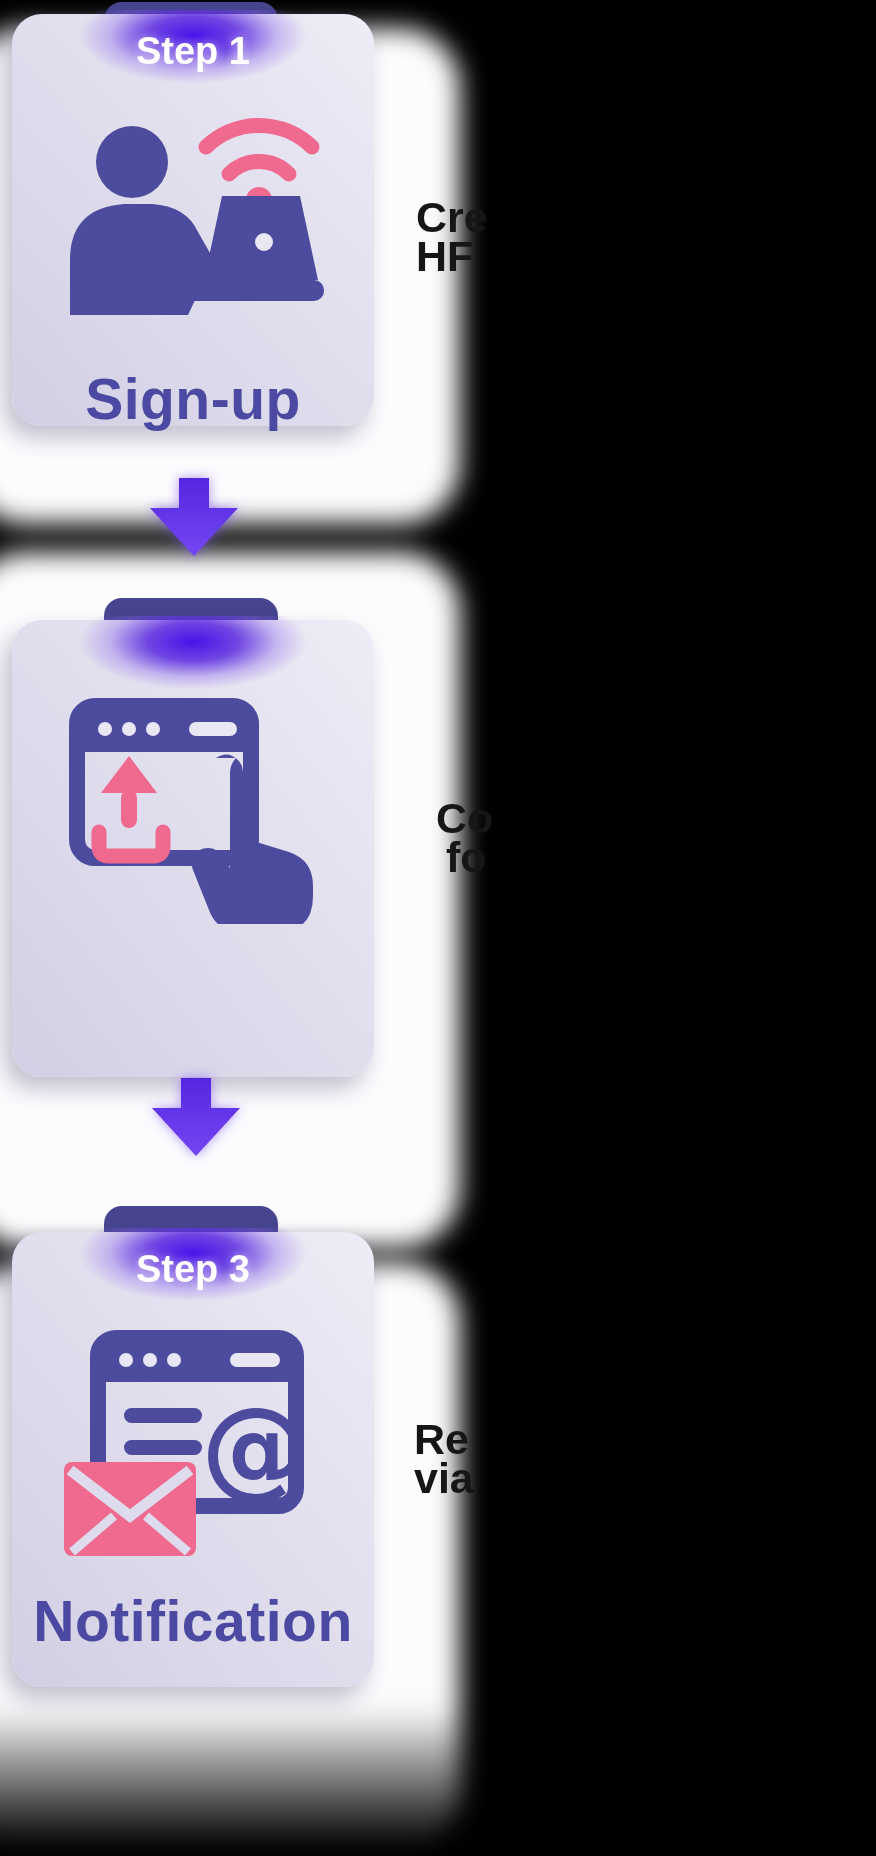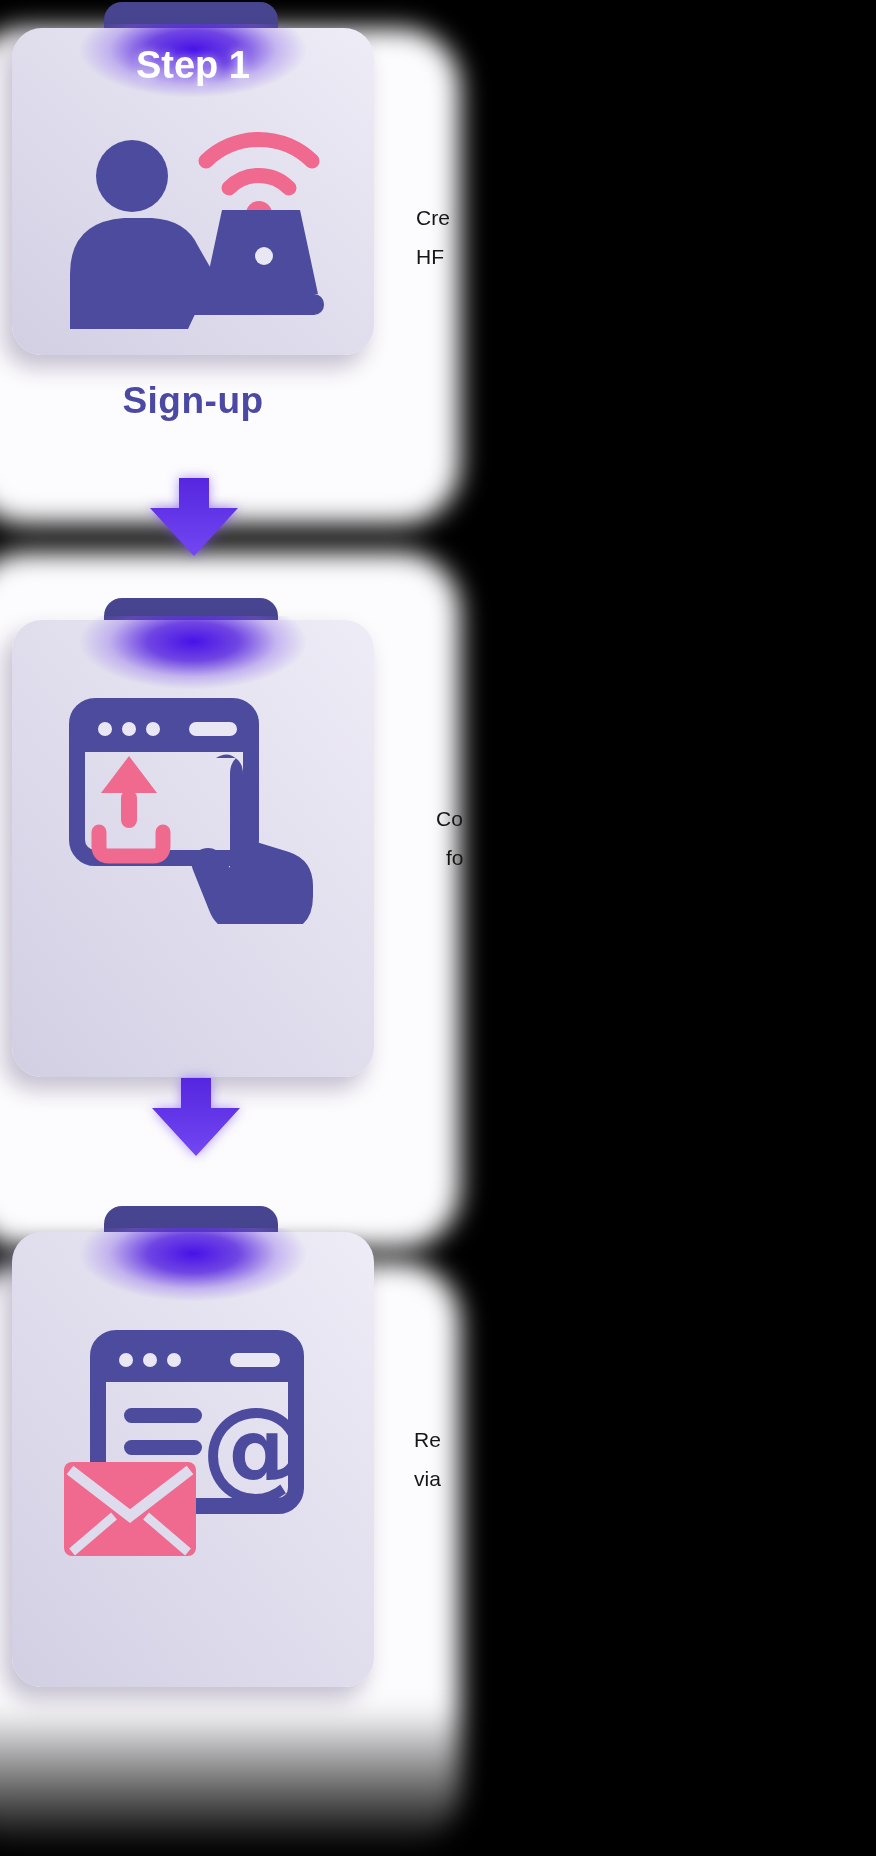--- a/index.html
+++ b/index.html
@@ -31,46 +31,46 @@
       rgba(130,90,235,.35) 55%, rgba(130,90,235,0) 75%);
   }
   .badge{
     position:absolute;left:0;top:16px;width:100%;text-align:center;
     color:var(--badge_text);font-size:38px;font-weight:bold;
     text-shadow:0 0 10px rgba(255,255,255,.55);z-index:6;
   }
   .icon-wrap{position:absolute;left:50%;transform:translateX(-50%);z-index:5;}
   .title{
     position:absolute;left:0;width:100%;text-align:center;z-index:6;
-    color:var(--title_indigo);font-weight:bold;font-size:37px;letter-spacing:.5px;
+    color:var(--title_indigo);font-weight:bold;font-size:57px;letter-spacing:.5px;
   }
   .arrow{position:absolute;z-index:5;filter:drop-shadow(0 0 6px rgba(120,80,245,.6));}
   .desc{
     position:absolute;z-index:7;color:var(--description_text);
-    font-size:21px;line-height:39px;white-space:nowrap;
+    font-size:43px;line-height:39px;white-space:nowrap;font-weight:bold;
   }
   .f-ind{fill:var(--icon_indigo);}
   .f-pink{fill:var(--icon_pink);}
   .f-light{fill:var(--icon_light);}
   .s-pink{stroke:var(--icon_pink);stroke-width:15;fill:none;stroke-linecap:round;}
   .s-ind{stroke:var(--icon_indigo);fill:none;}
   .s-gap{stroke:var(--envelope_gap);fill:none;}
 </style>
 </head>
 <body>
 
 <div class="panel" style="top:28px;height:496px;"></div>
 <div class="panel" style="top:552px;height:696px;"></div>
 <div class="panel fadeout" style="top:1262px;height:586px;"></div>
 
 <div class="tab" style="top:2px;"></div>
 <div class="tab" style="top:598px;"></div>
 <div class="tab" style="top:1206px;"></div>
 
-<div class="card" style="top:28px;height:327px;">
+<div class="card" style="top:14px;height:412px;">
   <div class="glow"></div>
   <div class="badge">Step 1</div>
   <div class="icon-wrap" style="top:96px;">
     <svg width="262" height="206" viewBox="0 0 262 206">
       <path class="s-pink" d="M144 37 A76 76 0 0 1 250 37"></path>
       <path class="s-pink" d="M167 64 A42 42 0 0 1 227 64"></path>
       <circle class="f-pink" cx="197" cy="90" r="13"></circle>
       <circle class="f-ind" cx="70" cy="52" r="36"></circle>
       <path class="f-ind" d="M8 205 V150 Q8 98 62 94 H90 Q124 96 136 122 L152 150 L126 205 Z"></path>
       <polygon class="f-ind" points="160,86 238,86 256,170 142,170"></polygon>
@@ -94,38 +94,40 @@
       <polygon class="f-pink" points="62,58 34,95 90,95"></polygon>
       <rect class="f-pink" x="54" y="92" width="16" height="38" rx="8"></rect>
       <path class="s-pink" d="M32 134 v14 q0 10 10 10 h44 q10 0 10 -10 v-14"></path>
       <path class="f-ind" d="M149 60 q12 -8 22 2 q5 5 5 14 v64 l46 14 q24 8 24 34 v10 q0 36 -36 36 h-36 q-24 0 -32 -22 l-16 -40 q-6 -16 9 -21 q13 -4 21 8 l7 11 V76 q0 -10 6 -16 z"></path>
     </svg>
   </div>
 </div>
 
 <div class="card" style="top:1232px;height:455px;">
   <div class="glow"></div>
+  <div class="badge">Step 3</div>
   <div class="icon-wrap" style="top:98px;">
     <svg width="262" height="236" viewBox="0 0 262 236">
       <rect class="s-ind" style="stroke-width:16" x="36" y="8" width="198" height="168" rx="18"></rect>
       <path class="f-ind" d="M36 26 Q36 8 54 8 H216 Q234 8 234 26 V52 H36 Z"></path>
       <circle class="f-light" cx="64" cy="30" r="7"></circle>
       <circle class="f-light" cx="88" cy="30" r="7"></circle>
       <circle class="f-light" cx="112" cy="30" r="7"></circle>
       <rect class="f-light" x="168" y="23" width="50" height="14" rx="7"></rect>
       <rect class="f-ind" x="62" y="78" width="78" height="15" rx="7.5"></rect>
       <rect class="f-ind" x="62" y="110" width="78" height="15" rx="7.5"></rect>
       <text x="193" y="155" text-anchor="middle" font-size="108" font-weight="bold" fill="var(--icon_indigo)" font-family="'DejaVu Sans',sans-serif">@</text>
       <g transform="translate(2,132)">
         <rect class="f-pink" x="0" y="0" width="132" height="94" rx="8"></rect>
         <path class="s-gap" style="stroke-width:11" d="M6 8 L66 54 L126 8"></path>
         <path class="s-gap" style="stroke-width:9" d="M8 90 L50 54 M124 90 L82 54"></path>
       </g>
     </svg>
   </div>
+  <div class="title" style="top:356px;">Notification</div>
 </div>
 
 <svg class="arrow" style="left:148px;top:478px;" width="92" height="80" viewBox="0 0 92 80">
   <defs>
       <linearGradient id="ag1" x1="0" y1="0" x2="0" y2="1">
     <stop offset="0" stop-color="#5526df"></stop>
         <stop offset="1" stop-color="#7347f2"></stop>
   </linearGradient>
     </defs>
   <path fill="url(#ag1)" d="M31 0 H61 V30 H90 L46 78 L2 30 H31 Z"></path>

